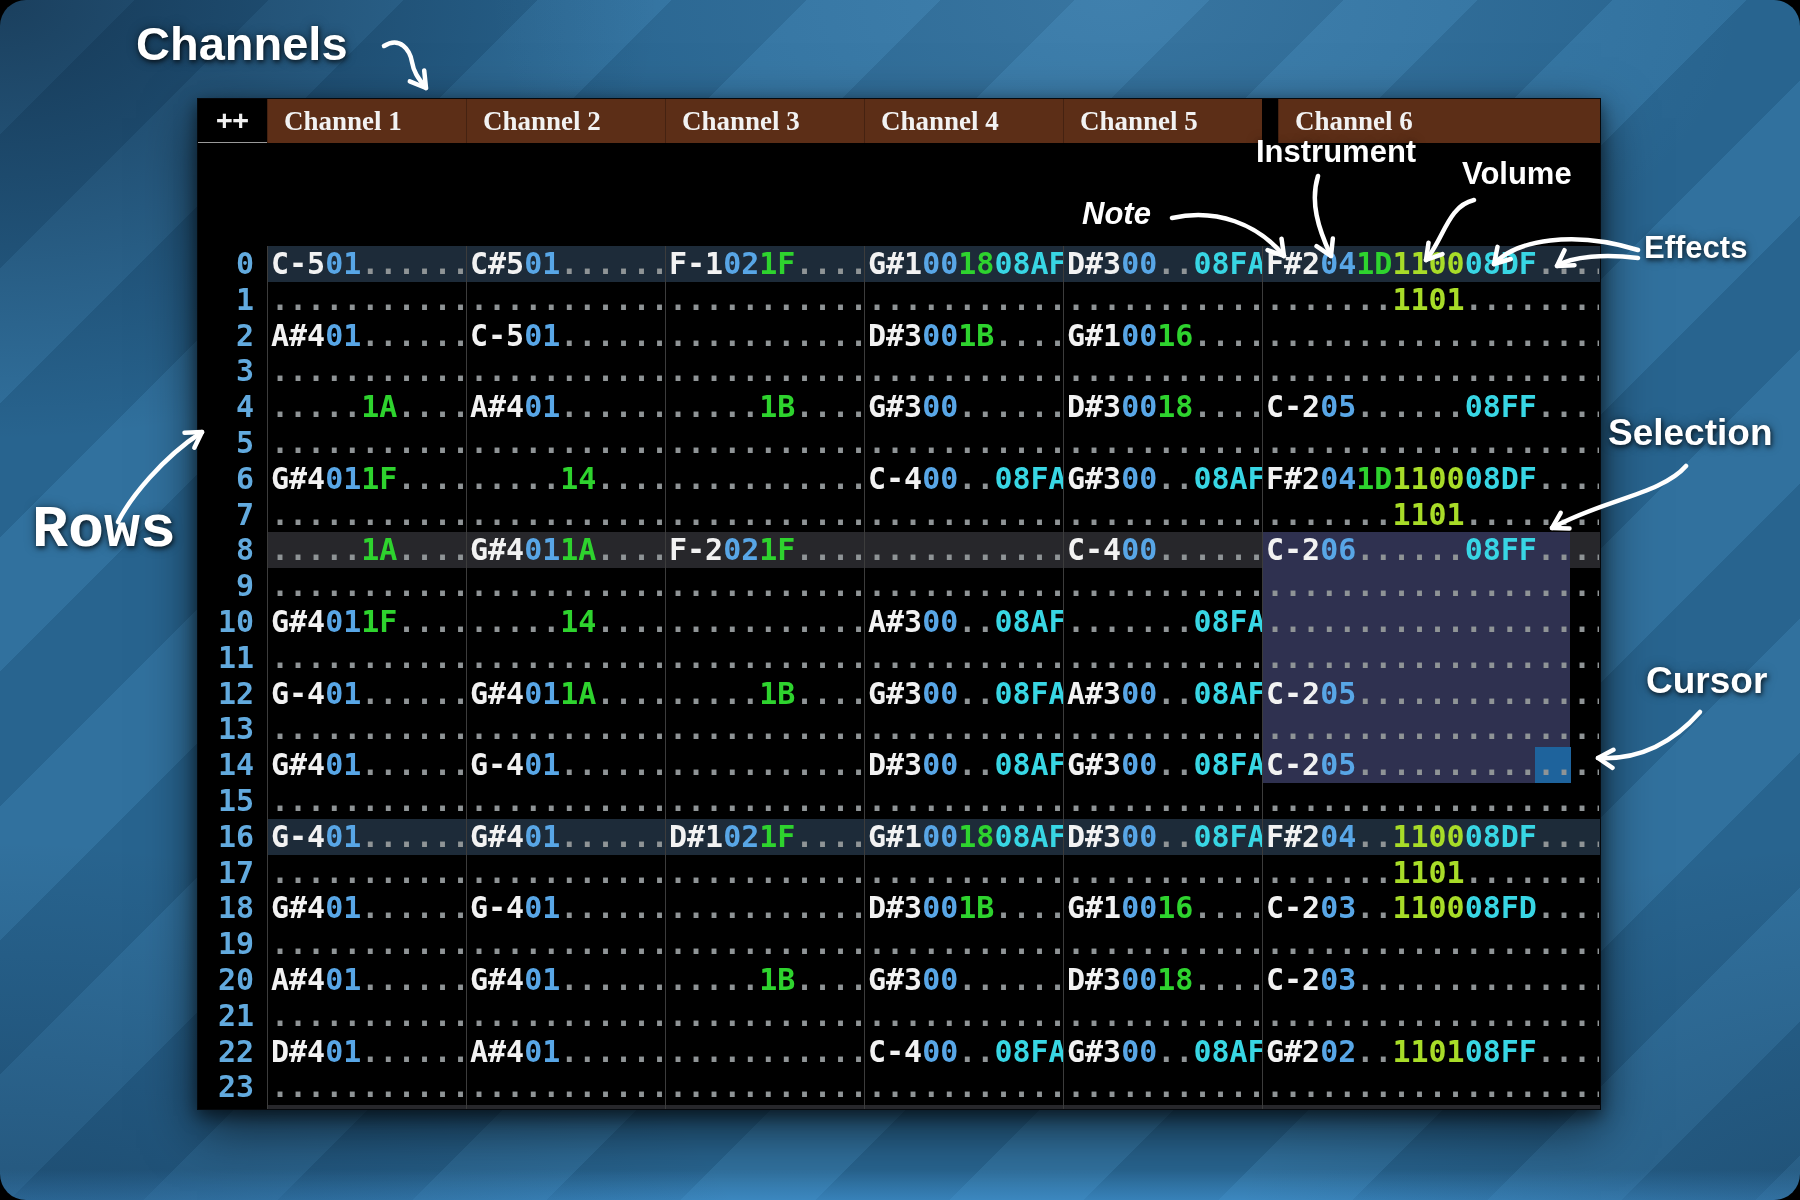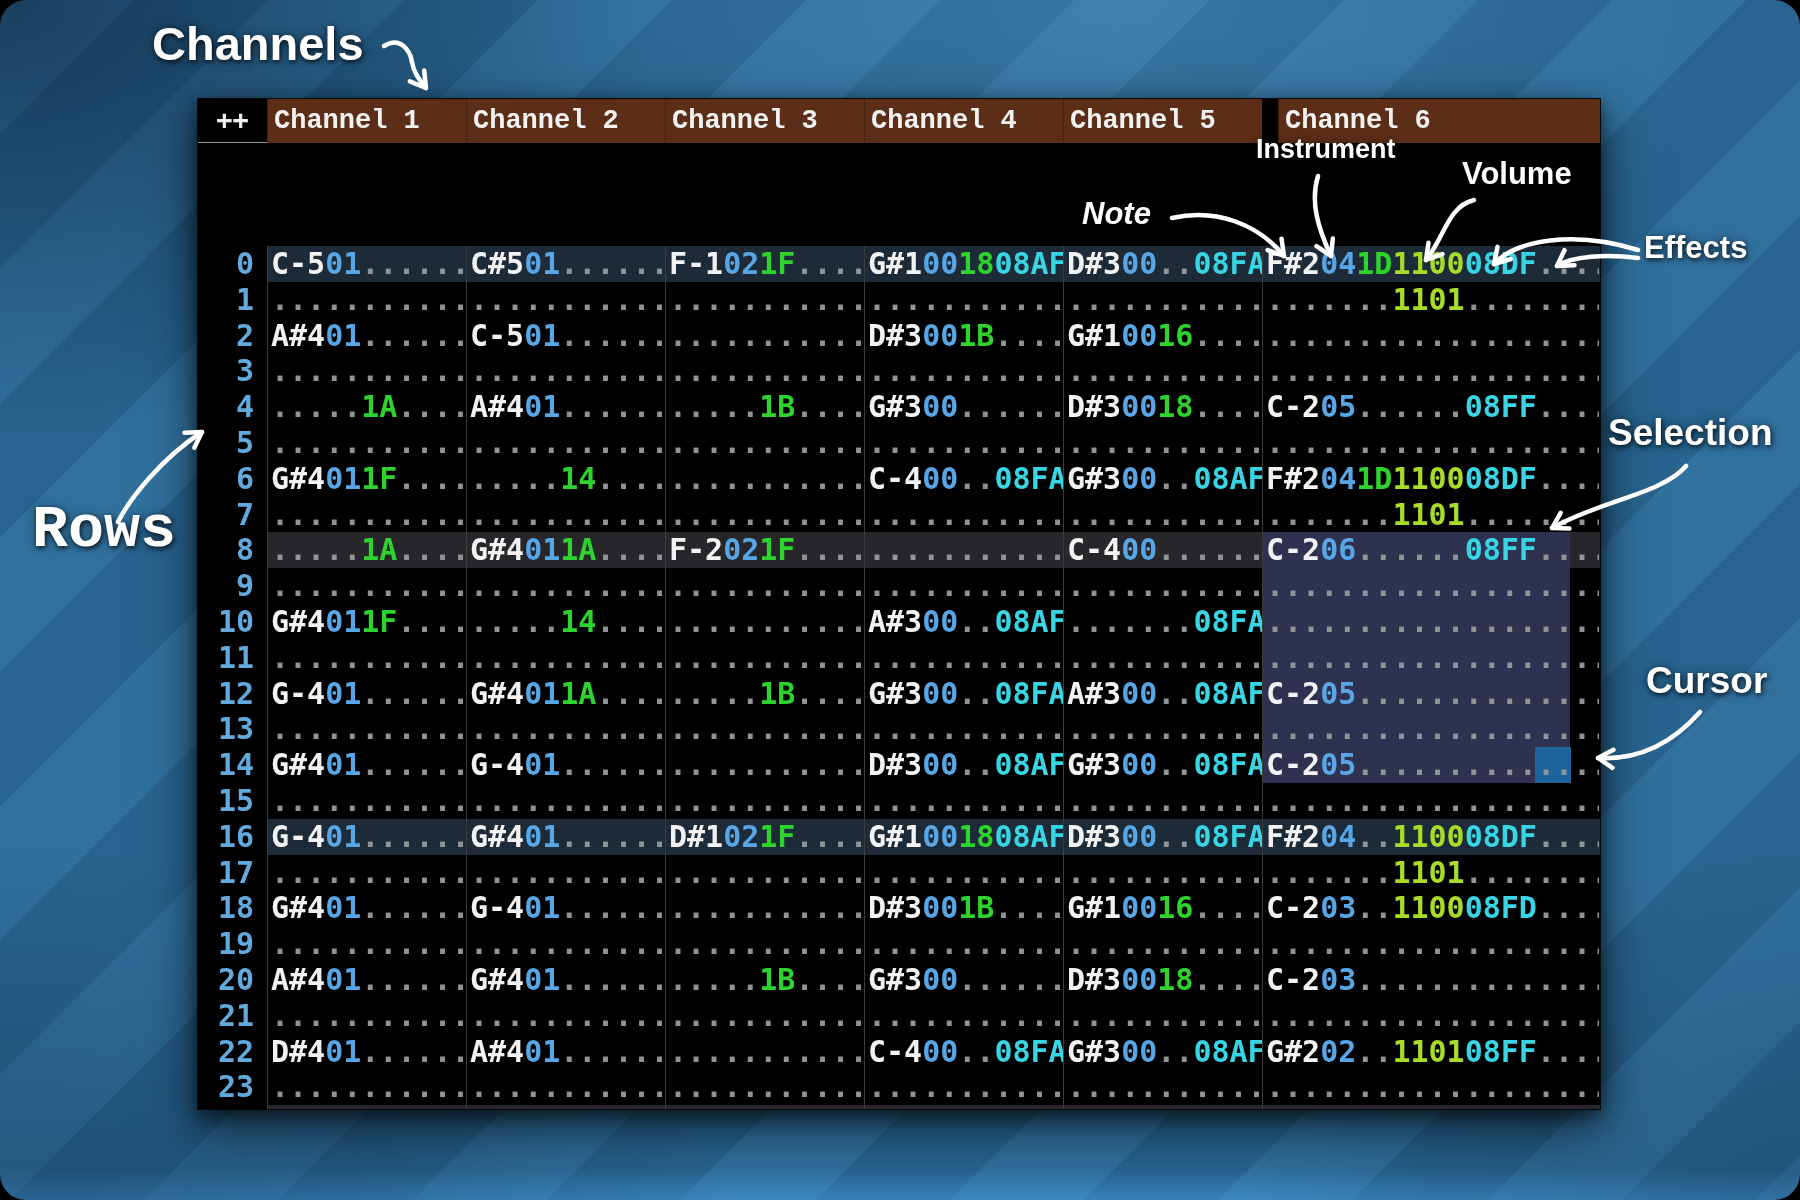--- a/index.html
+++ b/index.html
@@ -16,23 +16,23 @@
   }
   
   #window{
     position:absolute;left:197px;top:98px;width:1404px;height:1012px;
     background:#000;overflow:hidden;border:1px solid #05080c;
     box-shadow:0 20px 50px rgba(0,0,0,.6), 0 6px 16px rgba(0,0,0,.55);
     box-sizing:border-box;
   }
   #header{display:flex;height:44px;}
   .hcell{
-    background:var(--header-bg);color:#f2f2f2;font-family:Liberation Mono, monospace;
+    background:var(--header-bg);color:#f2f2f2;font-family:Liberation Serif, serif;
     font-weight:700;font-size:27px;line-height:44px;width:199px;box-sizing:border-box;
-    padding-left:6px;border-left:1px solid rgba(0,0,0,.25);white-space:nowrap;overflow:hidden;
+    padding-left:16px;border-left:1px solid rgba(0,0,0,.25);white-space:nowrap;overflow:hidden;
   }
   .hcell.last{flex:1;margin-left:16px;}
   #corner{
     width:69px;box-sizing:border-box;background:#000;color:#f0f0f0;text-align:center;
     font-family:"DejaVu Sans Mono",monospace;font-weight:700;font-size:27px;line-height:42px;
     border-bottom:1px solid #9a9a9a;flex:0 0 69px;
   }
   #overlays{position:absolute;left:0;top:0;right:0;bottom:0;}
   .hlband{position:absolute;left:69px;right:0;height:36px;}
   .hl-maj{background:var(--hl-maj);}
@@ -48,24 +48,24 @@
   .cell.ch6{flex:0 0 337px;}
   .tk-n{color:var(--note);}
   .tk-i{color:var(--ins);}
   .tk-v{color:var(--vol);text-align:center;}
   .tk-l{color:var(--fx1);}
   .tk-c{color:var(--fx2);}
   .tk-d{color:var(--dots);}
   
   .anno{position:absolute;color:#fff;text-shadow:1px 2px 5px rgba(0,0,0,.75), 0 0 12px rgba(0,0,0,.35);
         font-weight:600;white-space:nowrap;}
-  #anno-channels{left:152px;top:16px;font-size:47px;}
+  #anno-channels{left:136px;top:16px;font-size:47px;}
   #anno-rows{left:32px;top:496px;font-size:60px;font-family:Liberation Mono, monospace;}
   #anno-note{left:1082px;top:196px;font-size:31px;font-style:italic;}
-  #anno-instrument{left:1256px;top:134px;font-size:27px;}
+  #anno-instrument{left:1256px;top:134px;font-size:31px;}
   #anno-volume{left:1462px;top:156px;font-size:31px;text-align:right;}
   #anno-effects{left:1644px;top:230px;font-size:31px;}
   #anno-selection{left:1608px;top:412px;font-size:37px;}
   #anno-cursor{left:1618px;top:660px;font-size:37px;margin-left:28px;}
   #arrows{position:absolute;left:0;top:0;pointer-events:none;}
 </style>
 </head>
 <body>
 
 <div id="stage">

